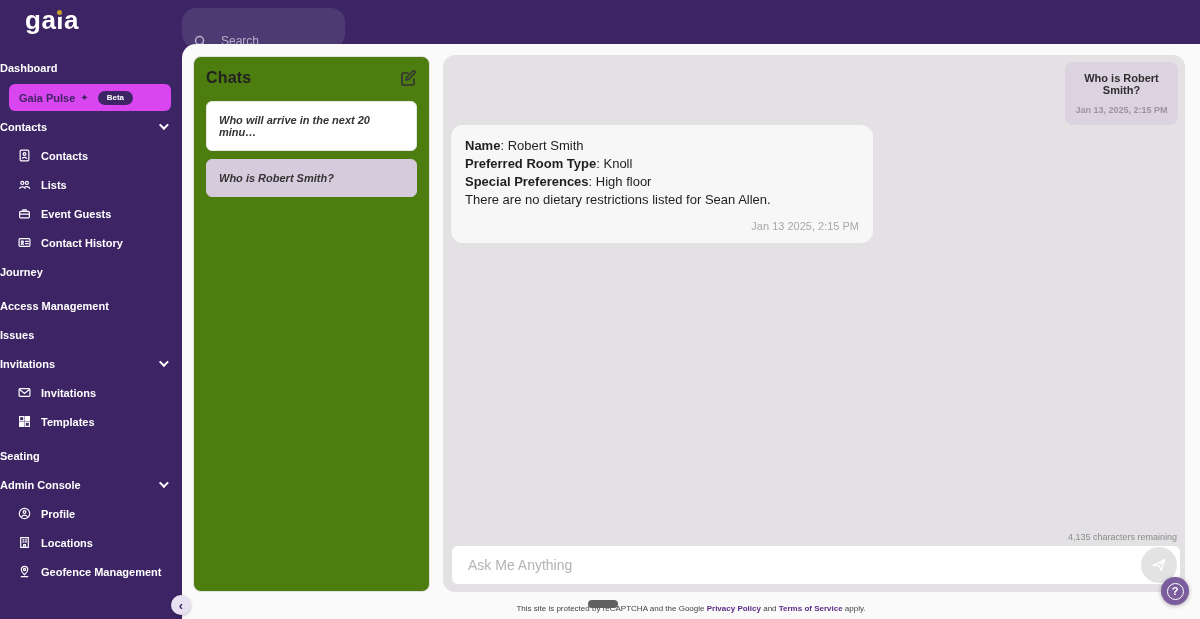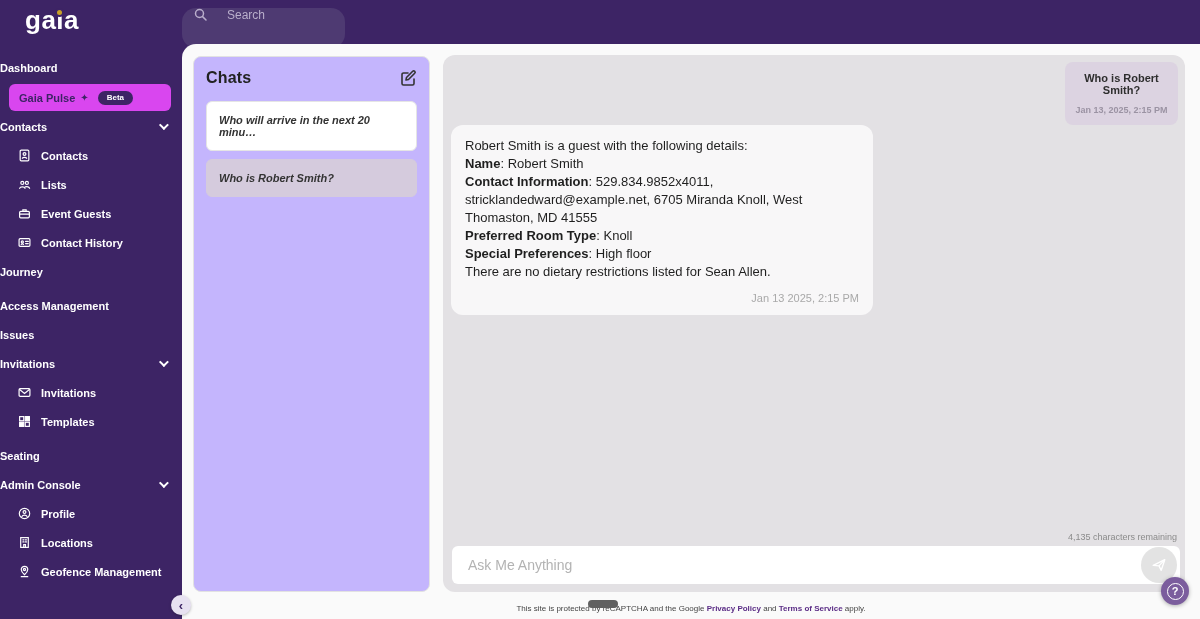--- a/index.html
+++ b/index.html
@@ -16,21 +16,21 @@
     color:#fff; font-size:26px; font-weight:600; letter-spacing:.5px;
   }
   .logo .gold-dot {
     position:absolute; left:32px; top:4.5px; width:5px; height:5px;
     background:#c9a227; border-radius:50%;
     box-shadow:0 0 0 2px #3d2465;
   }
   .search-pill {
     position:absolute; left:182px; top:8px; width:163px; height:40px;
     background:#4e3a72; border-radius:14px;
-    display:flex; align-items:flex-start; gap:20px; padding:0 12px;
+    display:flex; align-items:flex-end; gap:14px; padding:0 12px;
   }
   .search-pill input {
     background:transparent; border:none; outline:none; color:#e8e2f2;
     font-size:12px; width:100%; font-family:"Liberation Sans", sans-serif;
   }
   .search-pill input::placeholder { color:#b9aecb; }
 
   
   .sidebar-nav {
     position:absolute; left:0; top:44px; width:182px; height:548px;
@@ -71,21 +71,21 @@
 
   
   .content {
     position:absolute; left:182px; top:44px; right:0; bottom:0;
     background:#fafafa; border-top-left-radius:14px;
   }
 
   
   .chats-panel {
     position:absolute; left:11px; top:12px; width:237px; height:536px;
-    background:#c4b5fd; border:1px solid #e2e2e2; border-radius:8px;
+    background:#4d7c0f; border:1px solid #e2e2e2; border-radius:8px;
     padding:12px;
   }
   .chats-header { display:flex; align-items:center; justify-content:space-between; margin-bottom:14px; }
   .chats-title { font-size:16px; font-weight:700; color:#222; letter-spacing:.2px; }
   .compose-btn { cursor:pointer; display:flex; }
   .chat-item {
     border-radius:6px; padding:12px; font-size:11px; font-weight:700;
     color:#333; cursor:pointer; margin-bottom:8px;font-style:italic;
   }
   .chat-item.plain { background:#fff; border:1px solid #e5e5e5; }
@@ -337,26 +337,22 @@
 
   <section class="chat-area">
     <div class="messages">
 
       <div class="user-bubble">
         <div class="u-text">Who is Robert Smith?</div>
         <div class="u-time">Jan 13, 2025, 2:15 PM</div>
       </div>
 
       <div class="ai-bubble">
-        <div class="ai-line">Robert Smith is a guest with the following details:</div>
         <div class="ai-line">
           <span class="field-label">Name</span><span>Robert Smith</span>
-        </div>
-        <div class="ai-line">
-          <span class="field-label">Contact Information</span><span>529.834.9852x4011, stricklandedward@example.net, 6705 Miranda Knoll, West Thomaston, MD 41555</span>
         </div>
         <div class="ai-line">
           <span class="field-label">Preferred Room Type</span><span>Knoll</span>
         </div>
         <div class="ai-line">
           <span class="field-label">Special Preferences</span><span>High floor</span>
         </div>
         <div class="ai-line">There are no dietary restrictions listed for Sean Allen.</div>
         <div class="ai-time">Jan 13 2025, 2:15 PM</div>
       </div>

